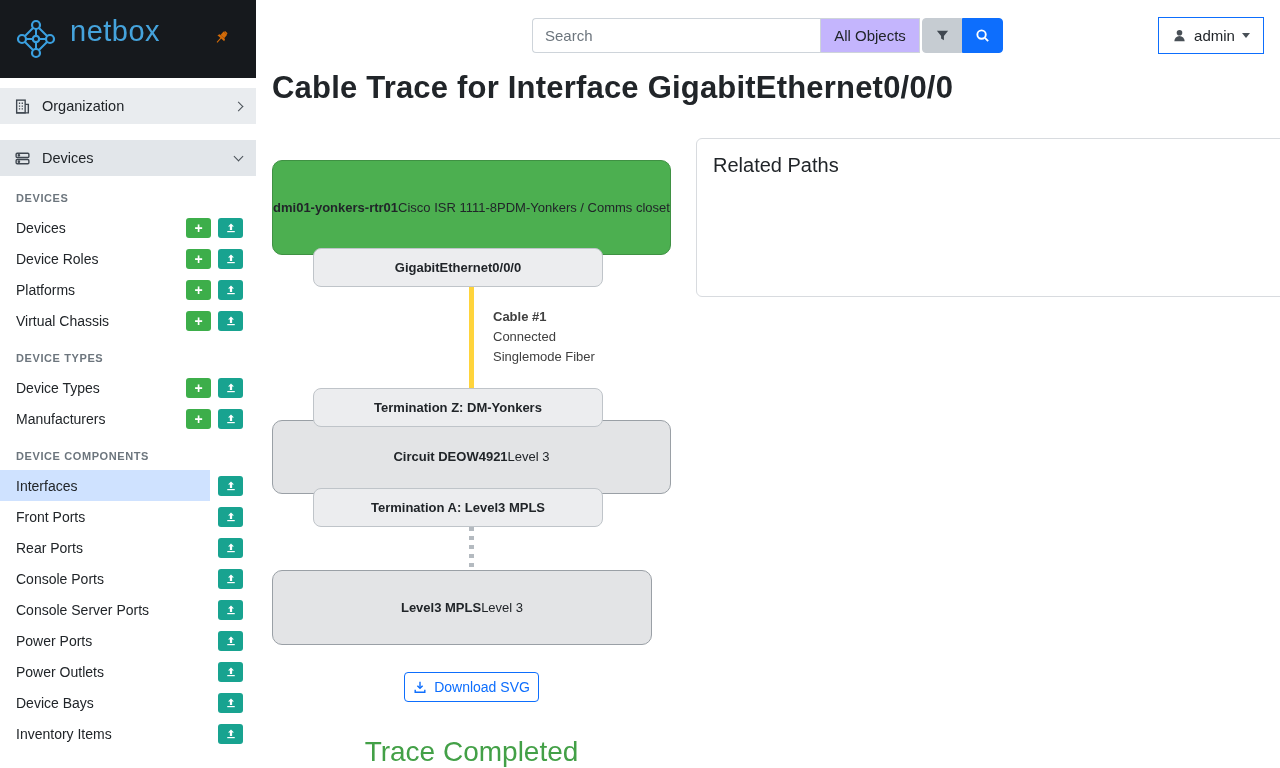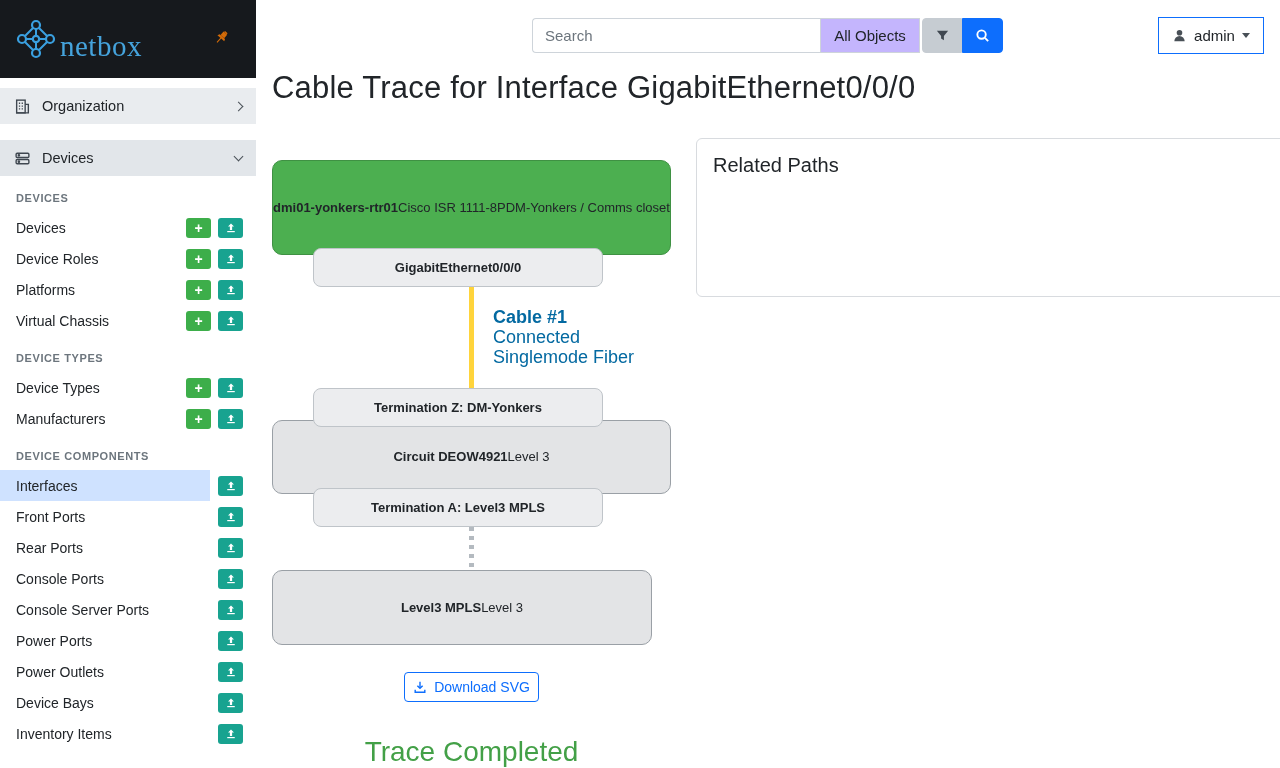--- a/index.html
+++ b/index.html
@@ -4,21 +4,21 @@
 <style>
   * { box-sizing: border-box; }
   body {
     margin: 0; width: 1280px; height: 768px; overflow: hidden;
     font-family: "Liberation Sans", "DejaVu Sans", sans-serif;
     background: #fff; color: #212529;
   }
   
   .sidebar { position: fixed; left: 0; top: 0; width: 256px; height: 768px; background: #fff; z-index: 10; }
   .sidebar-head { height: 78px; background: #16191d; display: flex; align-items: center; padding: 0 12px; position: relative; }
-  .logo { display: flex; align-items: flex-end; gap: 0; cursor: pointer; font-family: Liberation Serif, serif; }
+  .logo { display: flex; align-items: flex-start; gap: 10px; cursor: pointer; }
   .logo-text { color: var(--logo-blue, #45a3dc); font-size: 29px; font-weight: 500; letter-spacing: .5px; }
   .pin { position: absolute; right: 26px; top: 29px; cursor: pointer; }
   .nav-wrap { position: absolute; top: 88px; left: 0; right: 0; }
   .acc { height: 36px; margin: 0 0 16px; background: #e9ecef; display: flex; align-items: center; padding: 0 14px; gap: 11px; font-size: 14.5px; font-weight: 500; cursor: pointer; color: #212529; }
   .acc.open { background: #e2e6ea; }
   .grow { flex: 1; }
   .chev { display: inline-block; width: 7px; height: 7px; border-right: 1.8px solid #495057; border-bottom: 1.8px solid #495057; }
   .chev.right { transform: rotate(-45deg); }
   .chev.down { transform: rotate(45deg); margin-top: -3px; }
   .sec-title { margin: 16px 0 8px; padding: 0 16px; font-size: 11px; font-weight: 700; color: #6c757d; letter-spacing: .6px; }
@@ -31,34 +31,34 @@
   .sbtn.import { background: var(--import-button-teal, #18a390); }
   
   .main { margin-left: 256px; position: relative; height: 768px; background: #fff; }
   .search-input { position: absolute; left: 276px; top: 18px; width: 288px; height: 35px; border: 1px solid #ced4da; border-right: none; border-radius: 4px 0 0 4px; padding: 0 12px; font-size: 15px; outline: none; color: #212529; font-family: inherit; }
   .search-input::placeholder { color: #6c757d; }
   .scope-btn { position: absolute; left: 564px; top: 18px; width: 100px; height: 35px; background: #c4b5fd; border: 1px solid #ced4da; font-size: 15px; color: #212529; cursor: pointer; font-family: inherit; }
   .filter-btn { position: absolute; left: 666px; top: 18px; width: 40px; height: 35px; background: #c6ccd2; border: 1px solid #c6ccd2; border-radius: 4px 0 0 4px; display: flex; align-items: center; justify-content: center; cursor: pointer; }
   .go-btn { position: absolute; left: 706px; top: 18px; width: 41px; height: 35px; background: var(--accent-blue, #0d6efd); border: 1px solid var(--accent-blue, #0d6efd); border-radius: 0 4px 4px 0; display: flex; align-items: center; justify-content: center; cursor: pointer; }
   .user-btn { position: absolute; left: 902px; top: 17px; width: 106px; height: 37px; background: #fff; border: 1px solid var(--accent-blue, #0d6efd); border-radius: 0; display: flex; align-items: center; justify-content: center; gap: 7px; font-size: 15px; color: #212529; cursor: pointer; font-family: inherit; }
   .caret { width: 0; height: 0; border-left: 4px solid transparent; border-right: 4px solid transparent; border-top: 5px solid #495057; }
-  .page-title { position: absolute; left: 16px; top: 70px; margin: 0; font-size: 31px; font-weight: 400; color: #212529; letter-spacing: .2px; }
+  .page-title { position: absolute; left: 16px; top: 70px; margin: 0; font-size: 31px; font-weight: 700; color: #212529; letter-spacing: .2px; }
   
   .node { position: absolute; border-radius: 10px; display: flex; flex-direction: row; align-items: center; justify-content: center; font-size: 13px; line-height: 20px; color: #212529; text-align: center; }
   .node .name { font-weight: 700; }
   .node.green { left: 16px; top: 160px; width: 399px; height: 95px; background: var(--device-node-green, #4caf50); border: 1px solid #3f9143; z-index: 1; }
   .node.gray { background: #e3e4e6; border: 1px solid #9aa0a6; z-index: 1; }
   .node.circuit { left: 16px; top: 420px; width: 399px; height: 74px; }
   .node.far { left: 16px; top: 570px; width: 380px; height: 75px; }
   .term { position: absolute; left: 57px; width: 290px; height: 39px; background: #ecedef; border: 1px solid #bfc4c9; border-radius: 8px; display: flex; align-items: center; justify-content: center; font-size: 13px; font-weight: 700; color: #212529; z-index: 3; }
   .term.iface { top: 248px; }
   .term.tz { top: 388px; }
   .term.ta { top: 488px; }
   .cable-line { position: absolute; left: 213px; top: 286px; width: 5px; height: 102px; background: var(--cable-yellow, #ffd43b); z-index: 2; }
-  .cable-info { position: absolute; left: 237px; top: 307px; font-size: 18px; line-height: 20px; z-index: 4; color: #0369a1; }
+  .cable-info { position: absolute; left: 237px; top: 307px; font-size: 13px; line-height: 20px; z-index: 4; color: #404040; }
   .cable-info .name { font-weight: 700; }
   .dotted { position: absolute; left: 213px; top: 527px; width: 5px; height: 42px; background: repeating-linear-gradient(to bottom, #b4bac0 0 4px, transparent 4px 9px); }
   .download-btn { position: absolute; left: 148px; top: 672px; width: 135px; height: 30px; background: #fff; border: 1px solid var(--accent-blue, #0d6efd); border-radius: 4px; color: var(--accent-blue, #0d6efd); font-size: 14px; display: flex; align-items: center; justify-content: center; gap: 7px; cursor: pointer; font-family: inherit; }
   .trace-result { position: absolute; left: 16px; top: 736px; width: 399px; text-align: center; font-size: 28px; font-weight: 400; color: var(--success-text-green, #43a047); }
   
   .card { position: absolute; left: 440px; top: 138px; width: 680px; height: 159px; border: 1px solid #d8dbdf; border-radius: 6px; padding: 15px 16px; background: #fff; }
   .card h2 { margin: 0 0 14px; font-size: 20px; font-weight: 500; color: #212529; }
   .card table { width: 100%; border-collapse: collapse; table-layout: fixed; font-size: 15px; }
   .card th { text-align: left; font-weight: 700; padding: 6px 0 8px 4px; border-bottom: 2px solid #454c53; color: #212529; }
   .card td { padding: 12px 0 12px 4px; border-bottom: 1px solid #dee2e6; color: #212529; }

